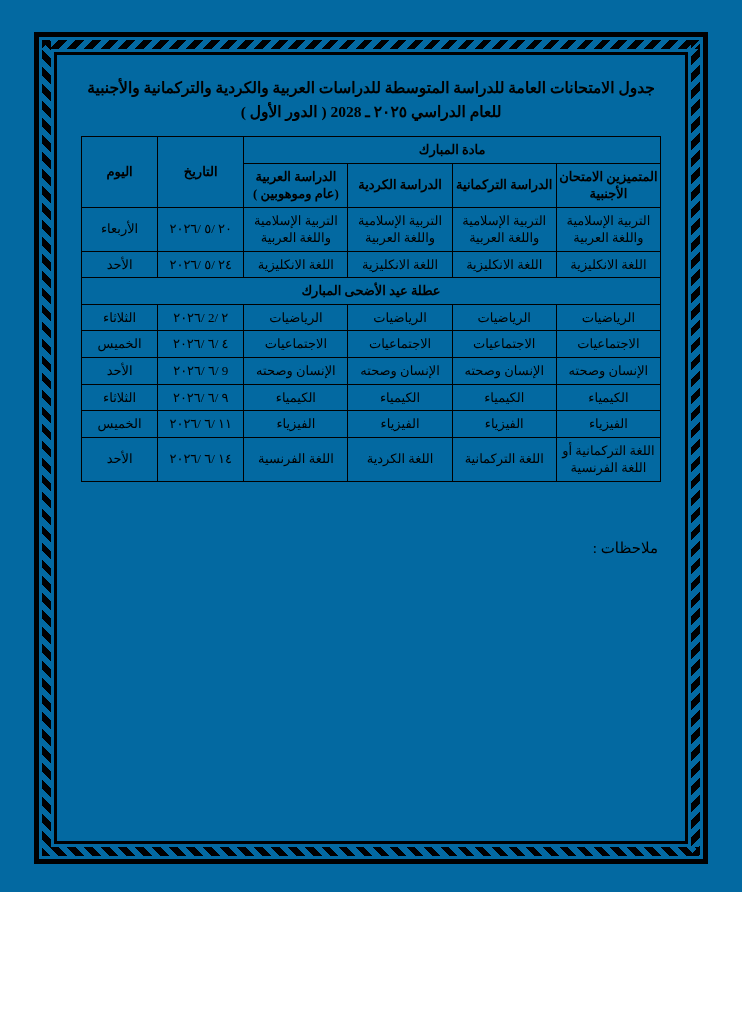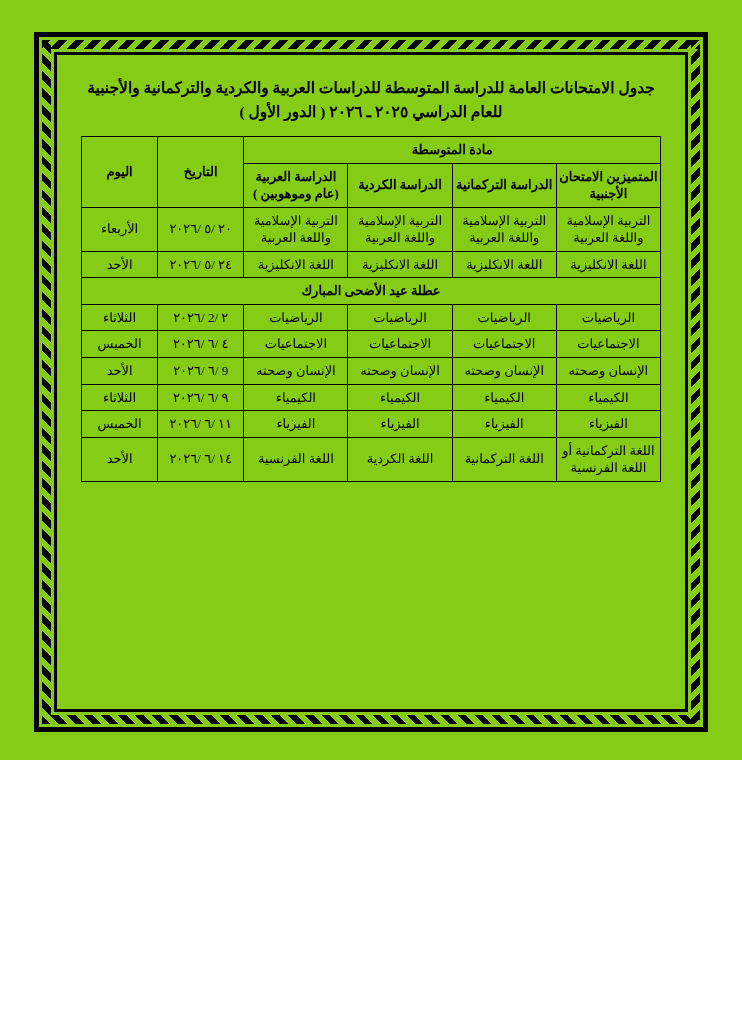--- a/index.html
+++ b/index.html
@@ -12,22 +12,22 @@
     height: 1024px;
     font-family: "Liberation Serif", "DejaVu Serif", serif;
     color: #000000;
     overflow: hidden;
   }
 
   
   .page {
     position: relative;
     width: 742px;
-    height: 760px;
-    background: #84cc16;
+    height: 892px;
+    background: #0369a1;
     box-sizing: border-box;
   }
 
   
   .border-outer {
     position: absolute;
     left: 34px;
     top: 32px;
     right: 34px;
     bottom: 28px;
@@ -139,35 +139,35 @@
 <div class="page">
 
   <div class="border-outer"></div>
   <div class="border-zigzag"></div>
   <div class="border-inner"></div>
 
   <div class="content">
 
     <div class="doc-title">
       <span>جدول الامتحانات العامة للدراسة المتوسطة للدراسات العربية والكردية والتركمانية والأجنبية</span>
-      <span class="line2">للعام الدراسي ٢٠٢٥ ـ ٢٠٢٦ ( الدور الأول )</span>
+      <span class="line2">للعام الدراسي ٢٠٢٥ ـ 2028 ( الدور الأول )</span>
     </div>
 
     <table class="schedule">
       <colgroup>
         <col class="col-subj">
           <col class="col-subj">
           <col class="col-subj">
           <col class="col-subj">
         <col class="col-date">
           <col class="col-day">
       </colgroup>
       <thead>
         <tr>
-          <th colspan="4" class="subject-head">مادة المتوسطة</th>
+          <th colspan="4" class="subject-head">مادة المبارك</th>
           <th rowspan="2">التاريخ</th>
           <th rowspan="2">اليوم</th>
         </tr>
         <tr>
           <th>المتميزين الامتحان الأجنبية</th>
           <th>الدراسة التركمانية</th>
           <th>الدراسة الكردية</th>
           <th>الدراسة العربية (عام وموهوبين )</th>
         </tr>
       </thead>
@@ -236,16 +236,17 @@
           <td>اللغة التركمانية</td>
           <td>اللغة الكردية</td>
           <td>اللغة الفرنسية</td>
           <td>١٤ /٦ /٢٠٢٦</td>
           <td>الأحد</td>
         </tr>
       </tbody>
     </table>
 
     <div class="notes">
+      <div class="notes-title">ملاحظات :</div>
     </div>
 
   </div>
 </div>
 
 </body></html>

